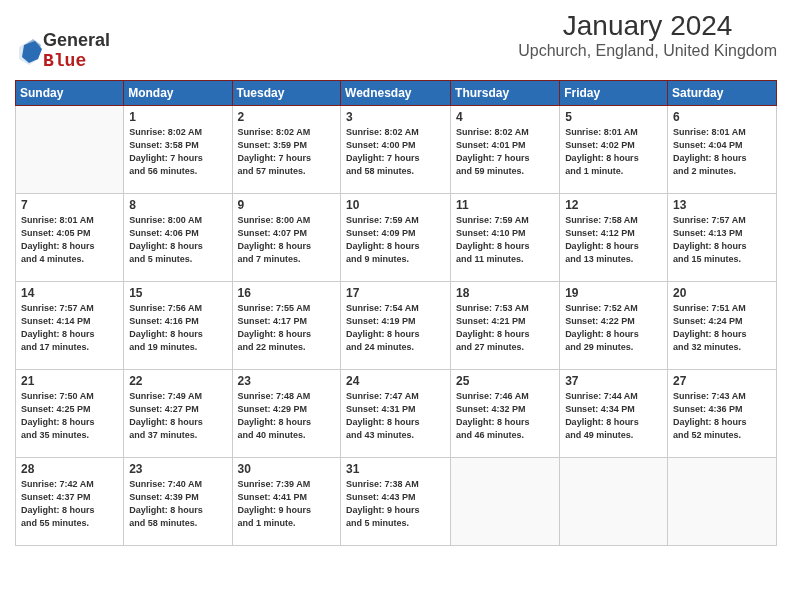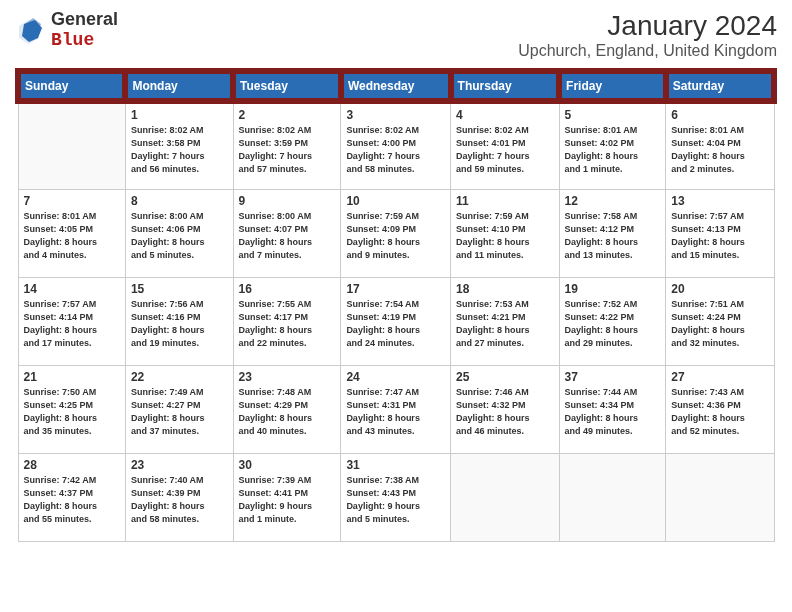--- a/index.html
+++ b/index.html
@@ -17,35 +17,36 @@
     }
     .header {
       display: flex;
       justify-content: space-between;
       align-items: flex-start;
       margin-bottom: 8px;
     }
     .logo {
       display: flex;
       align-items: center;
-      gap: 8px;
+      gap: 0;
+      margin-top: 21px;
     }
     .logo-text {
       font-size: 18px;
       font-weight: bold;
       line-height: 1.1;
     }
     .logo-general { color: #333; }
     .logo-blue { color: #b91c1c; font-family: Liberation Mono, monospace; }
     .logo-icon {
       width: 28px;
       height: 28px;
     }
     .title-block {
-      text-align: right;
+      text-align: center;
     }
     .month-title {
       font-size: 28px;
       font-weight: normal;
       color: #333;
     }
     .location {
       font-size: 16px;
       color: #555;
     }
@@ -54,21 +55,21 @@
       border-collapse: collapse;
       border: 1px solid #ccc;
     }
     .calendar-table th {
       background-color: #2a6db5;
       color: #fff;
       font-size: 12px;
       font-weight: bold;
       padding: 5px 4px;
       text-align: left;
-      border: 6px solid #7f1d1d;
+      border: 1px solid #7f1d1d;
     }
     .calendar-table td {
       vertical-align: top;
       padding: 4px 5px;
       border: 1px solid #ccc;
       font-size: 9.5px;
       color: #333;
       width: 113px;
       height: 88px;
     }

